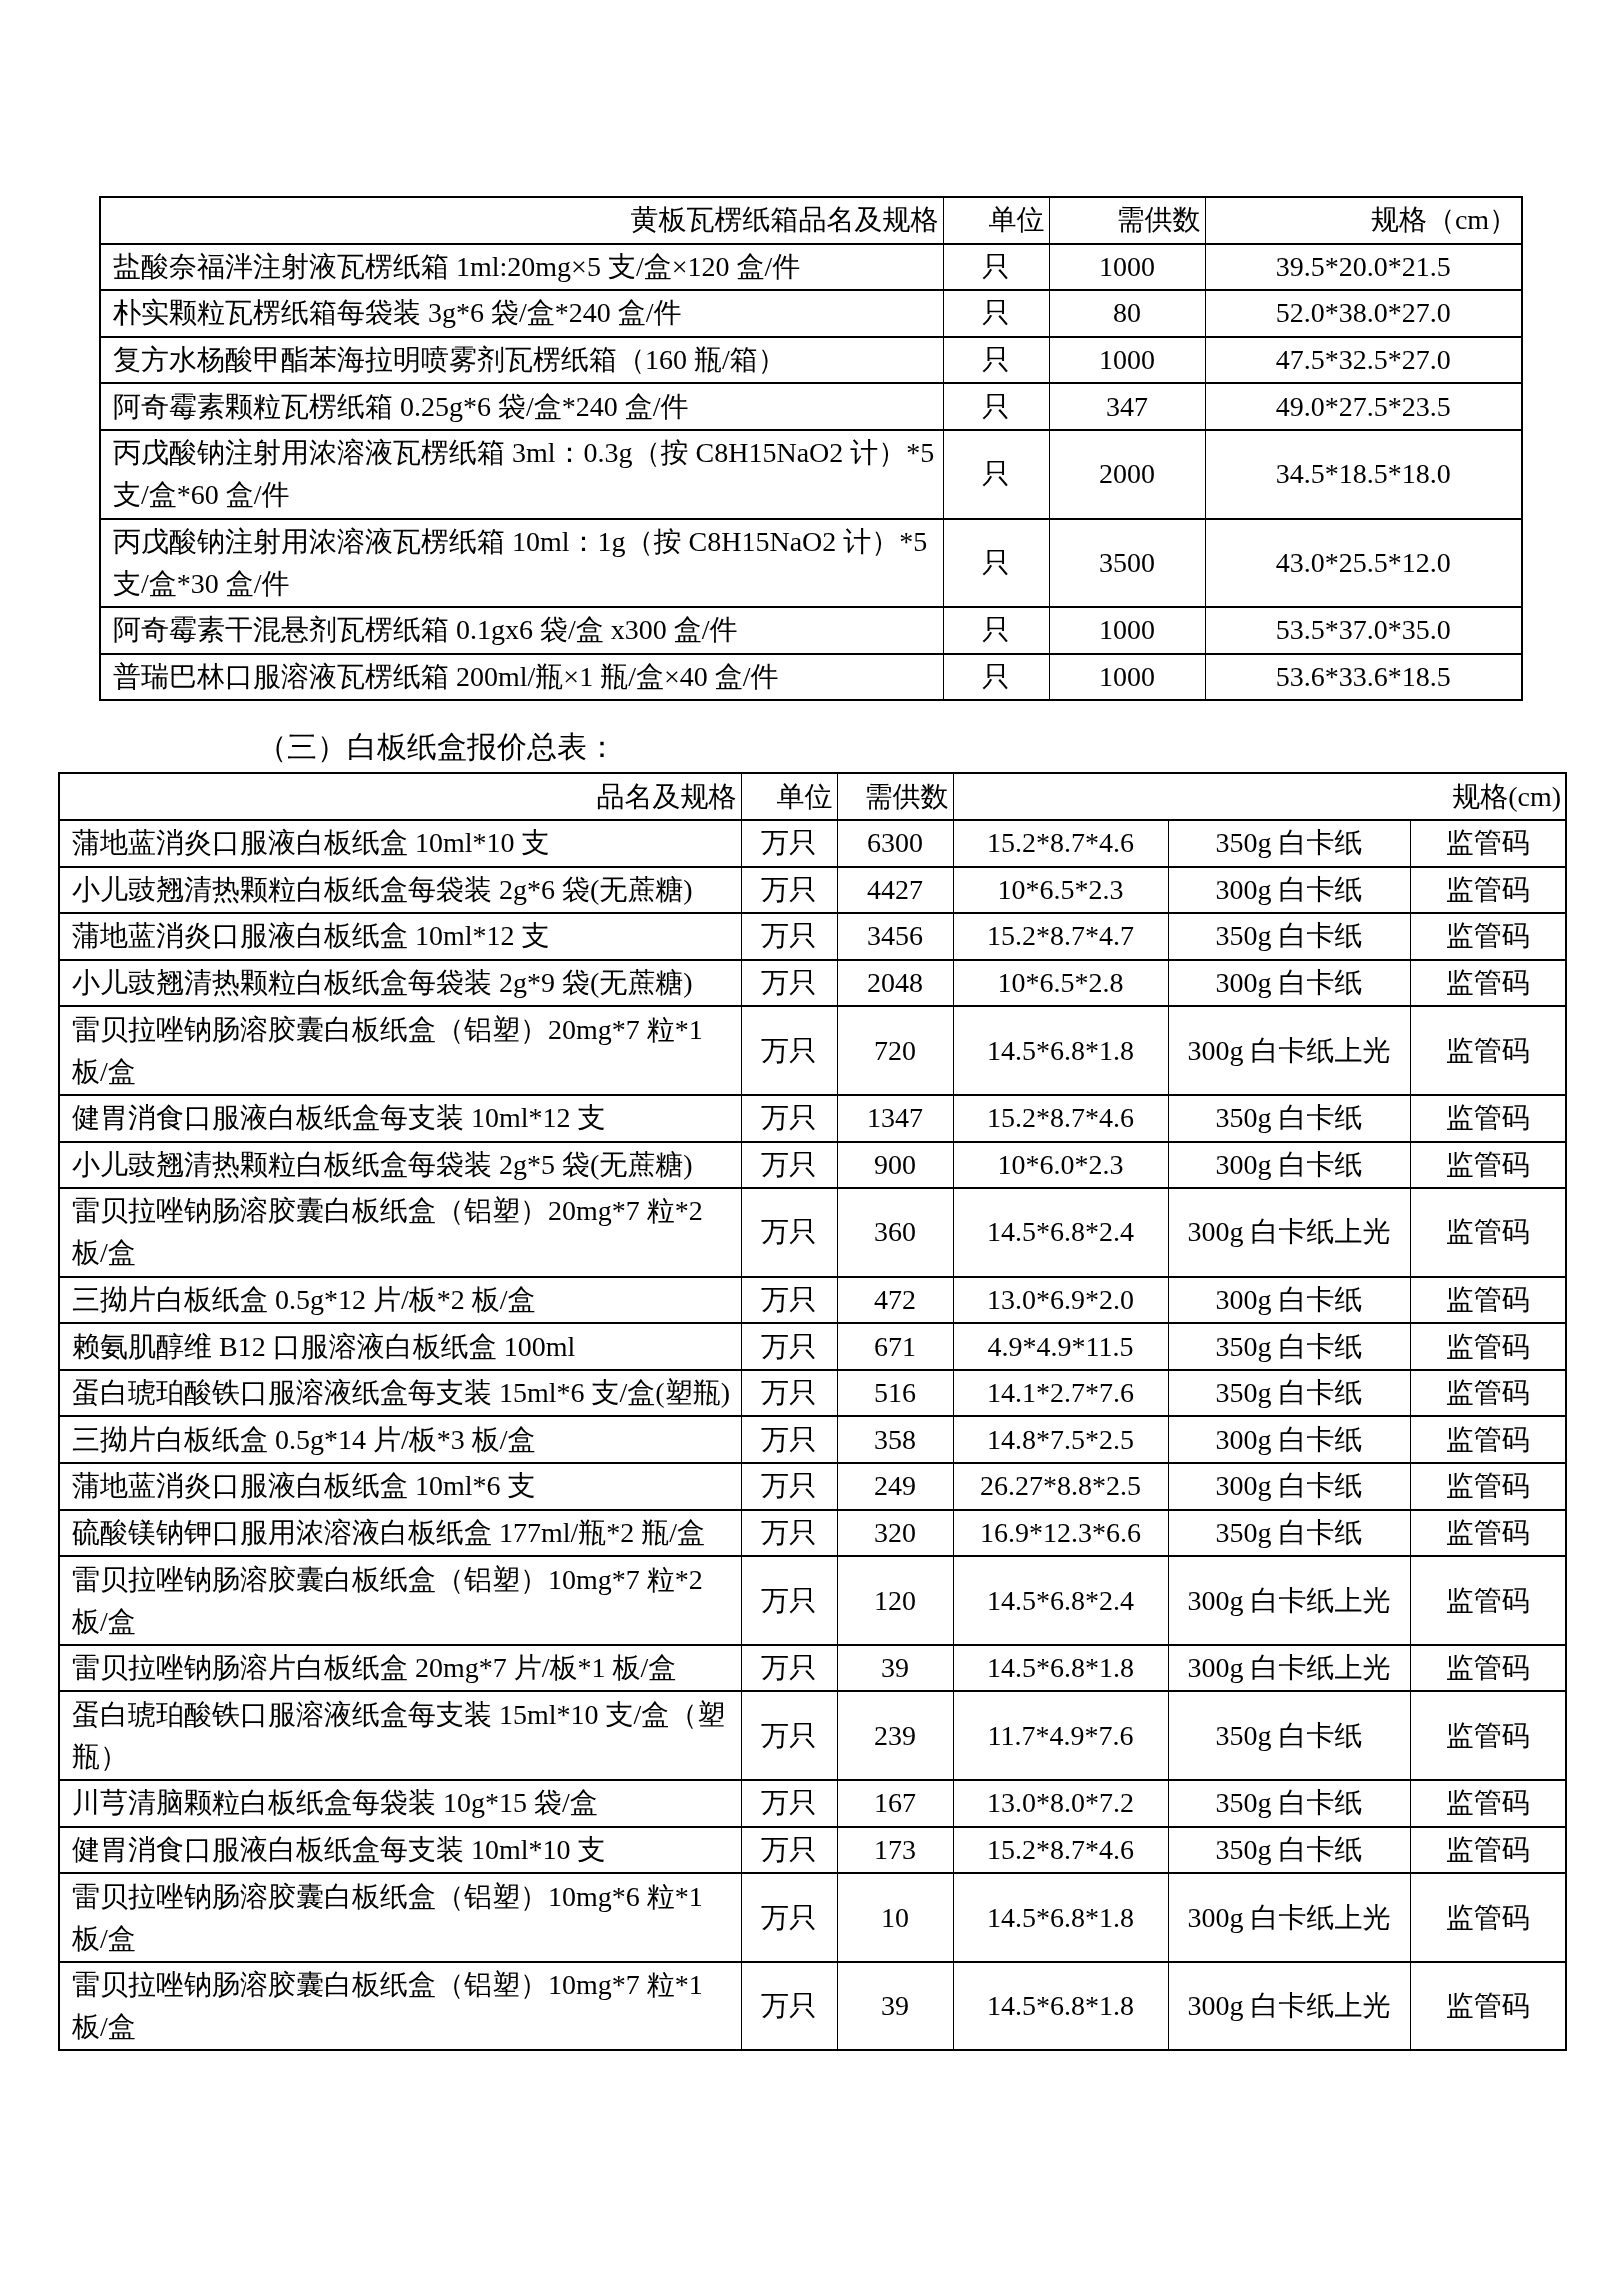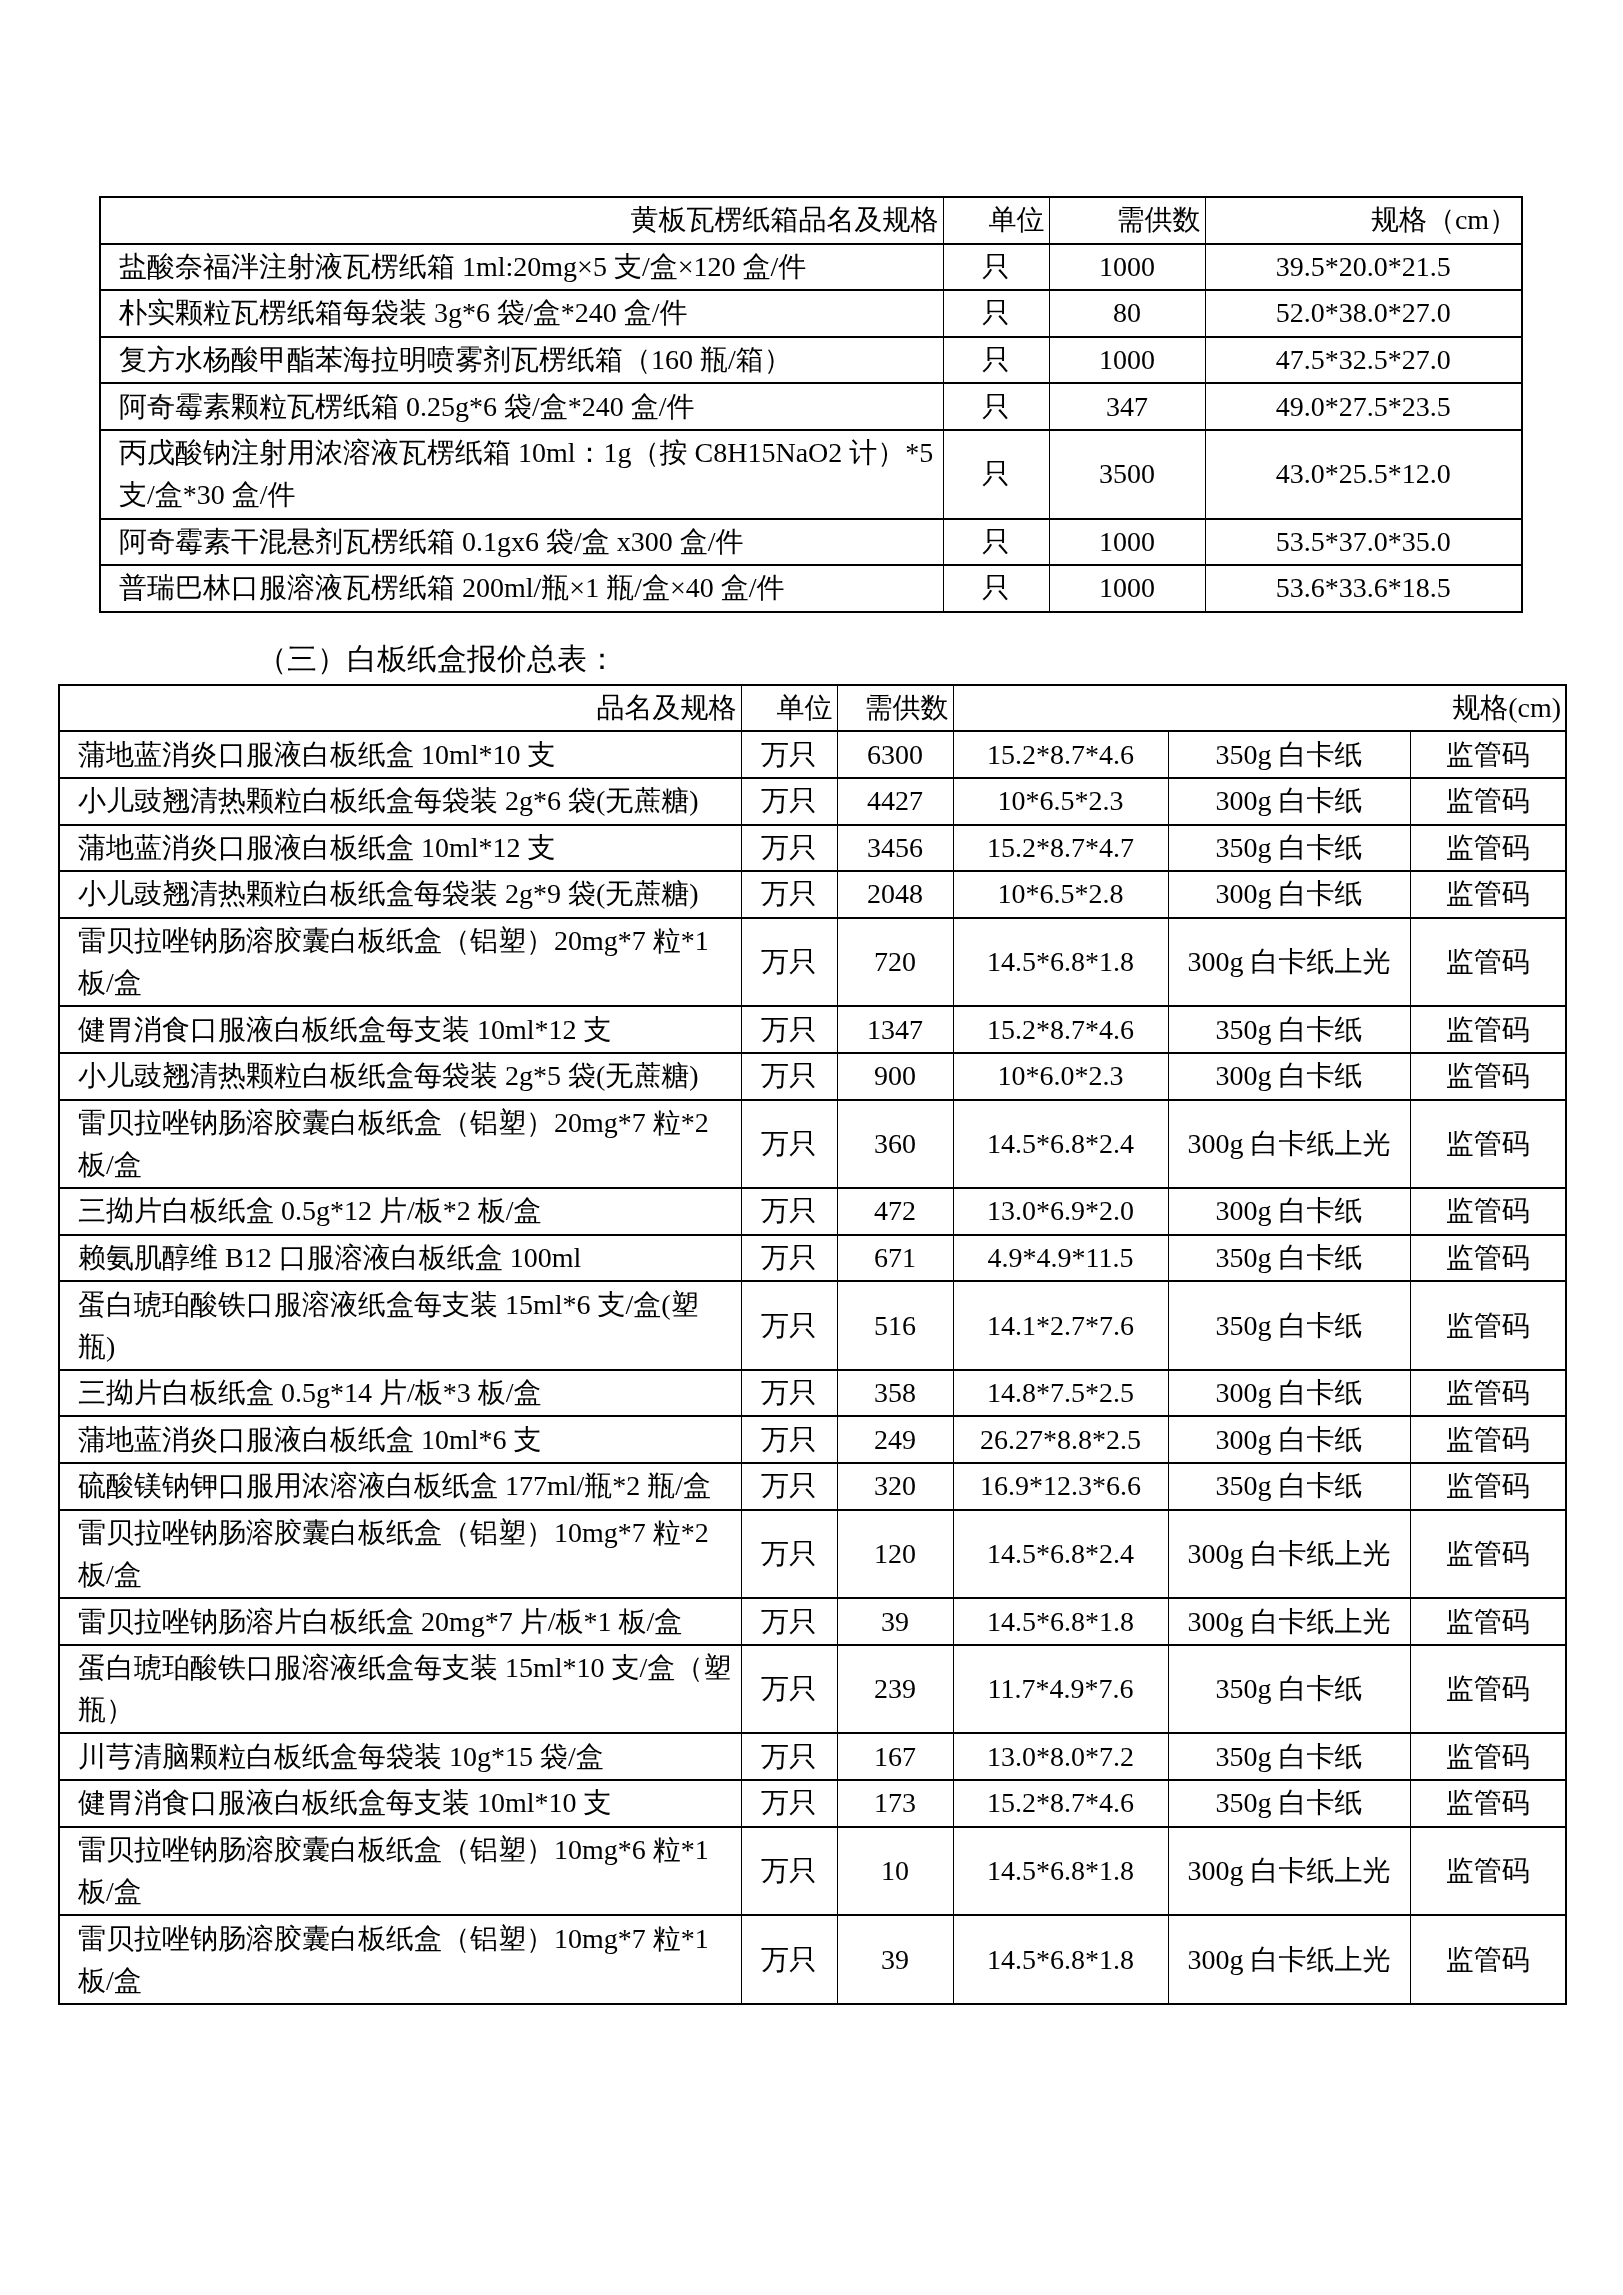--- a/index.html
+++ b/index.html
@@ -39,21 +39,21 @@
     margin: 6px 0 0 58px;
     width: 1508px;
   }
   .heading {
     font-size: 30px;
     line-height: 39px;
     margin: 26px 0 5.2px 257px;
   }
   .c-name {
     text-align: left;
-    padding-left: 18px;
+    padding-left: 12px;
     padding-right: 7.9px;
   }
   .c-center {
     text-align: center;
   }
   thead th {
     height: 42px;
     text-align: right;
   }
 </style>
@@ -92,20 +92,26 @@
         <td class="c-name">复方水杨酸甲酯苯海拉明喷雾剂瓦楞纸箱（160 瓶/箱）</td>
         <td class="c-center">只</td>
         <td class="c-center">1000</td>
         <td class="c-center">47.5*32.5*27.0</td>
       </tr>
       <tr>
         <td class="c-name">阿奇霉素颗粒瓦楞纸箱 0.25g*6 袋/盒*240 盒/件</td>
         <td class="c-center">只</td>
         <td class="c-center">347</td>
         <td class="c-center">49.0*27.5*23.5</td>
+      </tr>
+      <tr>
+        <td class="c-name">丙戊酸钠注射用浓溶液瓦楞纸箱 3ml：0.3g（按 C8H15NaO2 计）*5 支/盒*60 盒/件</td>
+        <td class="c-center">只</td>
+        <td class="c-center">2000</td>
+        <td class="c-center">34.5*18.5*18.0</td>
       </tr>
       <tr>
         <td class="c-name">丙戊酸钠注射用浓溶液瓦楞纸箱 10ml：1g（按 C8H15NaO2 计）*5 支/盒*30 盒/件</td>
         <td class="c-center">只</td>
         <td class="c-center">3500</td>
         <td class="c-center">43.0*25.5*12.0</td>
       </tr>
       <tr>
         <td class="c-name">阿奇霉素干混悬剂瓦楞纸箱 0.1gx6 袋/盒 x300 盒/件</td>
         <td class="c-center">只</td>

